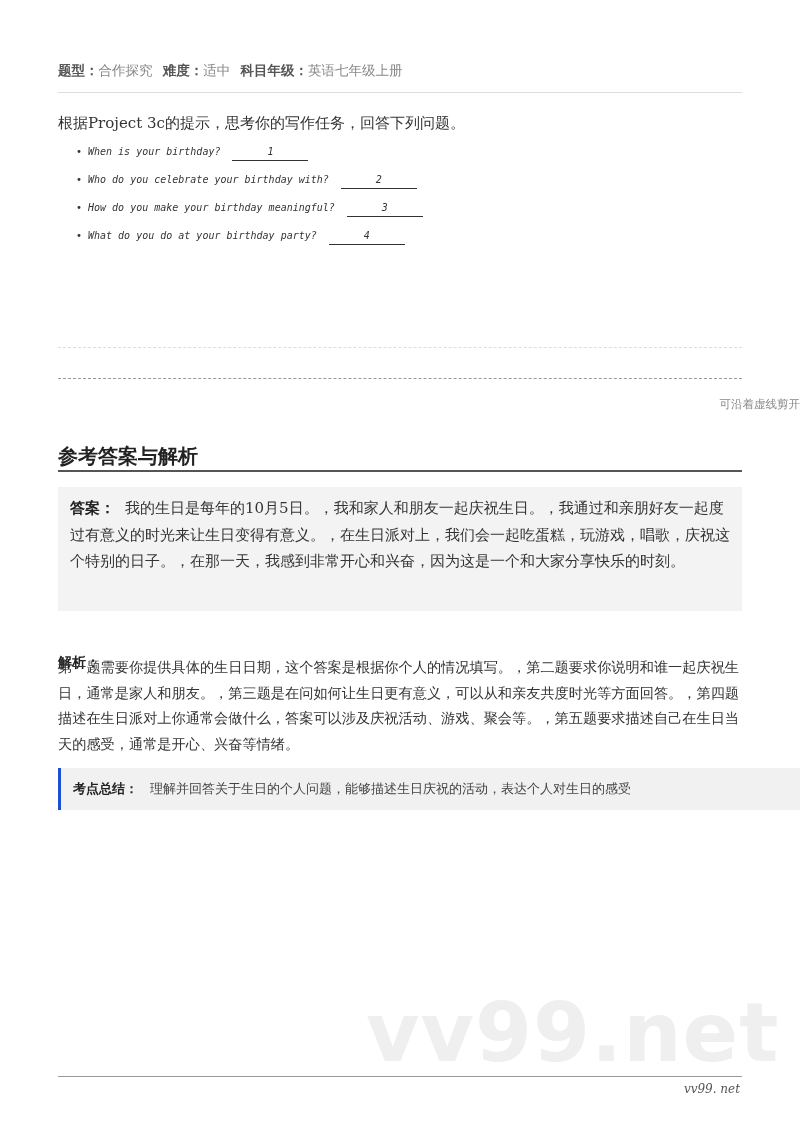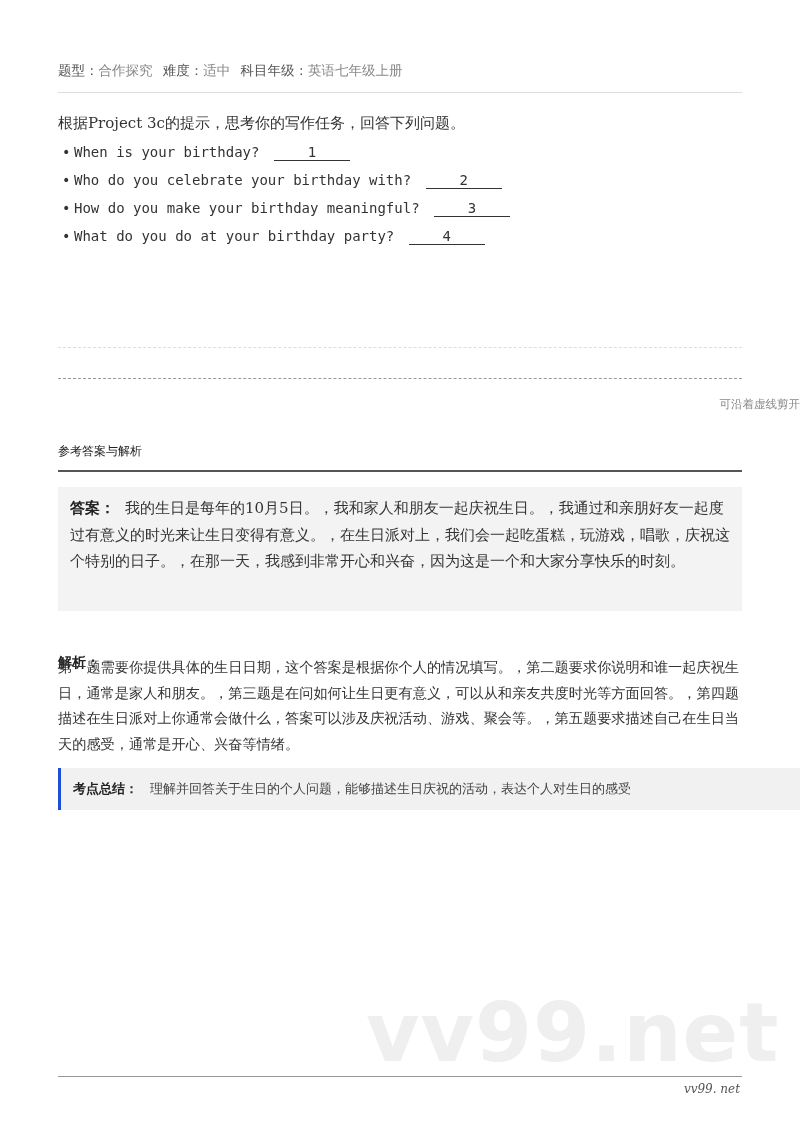--- a/index.html
+++ b/index.html
@@ -1,34 +1,34 @@
 <!DOCTYPE html>
 <html><head>
   <meta charset="utf-8">
   <style>
     html, body { margin: 0; padding: 0; background: #ffffff; }
     body { width: 800px; height: 1131px; position: relative; overflow: hidden;
            font-family: "DejaVu Serif", "Liberation Serif", serif; color: #333; }
     .meta { position: absolute; left: 58px; top: 62px; font-size: 13.5px; color: #888;
             font-family: "DejaVu Sans", "Liberation Sans", sans-serif; }
-    .meta b { color: #555; font-weight: normal; }
+    .meta b { color: #555; font-weight: bold; }
     .meta .sep { display: inline-block; width: 6px; }
     .meta-rule { position: absolute; left: 58px; right: 58px; top: 92px; border-top: 1px solid #ddd; }
     .intro { position: absolute; left: 58px; top: 114px; font-size: 15px; color: #333; }
-    .qlist { position: absolute; left: 62px; top: 142px; margin: 0; padding: 0; list-style: none;
-             font-family: "DejaVu Sans Mono", "Liberation Mono", monospace; font-size: 14px; color: #333; }
+    .qlist { position: absolute; left: 76px; top: 142px; margin: 0; padding: 0; list-style: none;
+             font-family: "DejaVu Sans Mono", "Liberation Mono", monospace; font-size: 10px; color: #333; font-style: italic; }
     .qlist li { height: 28px; line-height: 20px; white-space: nowrap; }
     .qlist .dot { display: inline-block; width: 12px; }
     .blank { display: inline-block; width: 76px; border-bottom: 1px solid #333; text-align: center;
              margin-left: 6px; line-height: 16px; }
     .dash1 { position: absolute; left: 58px; right: 58px; top: 347px; border-top: 1px dashed #ddd; }
     .dash2 { position: absolute; left: 58px; right: 58px; top: 378px; border-top: 1px dashed #999; }
     .cut { position: absolute; left: 4px; right: 0; top: 397px; text-align: right; font-size: 11.5px; color: #888;
            font-family: "DejaVu Sans", "Liberation Sans", sans-serif; }
-    .sec-title { position: absolute; left: 58px; top: 443px; font-size: 12px; font-weight: normal; color: #222;
+    .sec-title { position: absolute; left: 58px; top: 443px; font-size: 20px; font-weight: bold; color: #222;
                  font-family: "DejaVu Sans", "Liberation Sans", sans-serif; }
     .sec-rule { position: absolute; left: 58px; right: 58px; top: 470px; border-top: 2px solid #555; }
     .answer-box { position: absolute; left: 58px; width: 684px; top: 487px; height: 124px; background: #f3f3f3;
                   box-sizing: border-box; padding: 8px 12px; font-size: 15px; line-height: 26.5px; color: #333; }
     .answer-box b { color: #222; font-family: "DejaVu Sans", "Liberation Sans", sans-serif; margin-right: 10px; text-align: right; }
     .ana-label { position: absolute; left: 58px; top: 654px; font-size: 14px; font-weight: bold; color: #222;
                  font-family: "DejaVu Sans", "Liberation Sans", sans-serif; }
     .ana-text { position: absolute; left: 58px; width: 690px; top: 655px; font-size: 14.2px; line-height: 25.5px; color: #333; }
     .kp-box { position: absolute; left: 58px; width: 752px; top: 768px; height: 42px; background: #f1f1f1;
               border-left: 3px solid #1d4ed8; box-sizing: border-box; padding: 0 12px; line-height: 42px;

